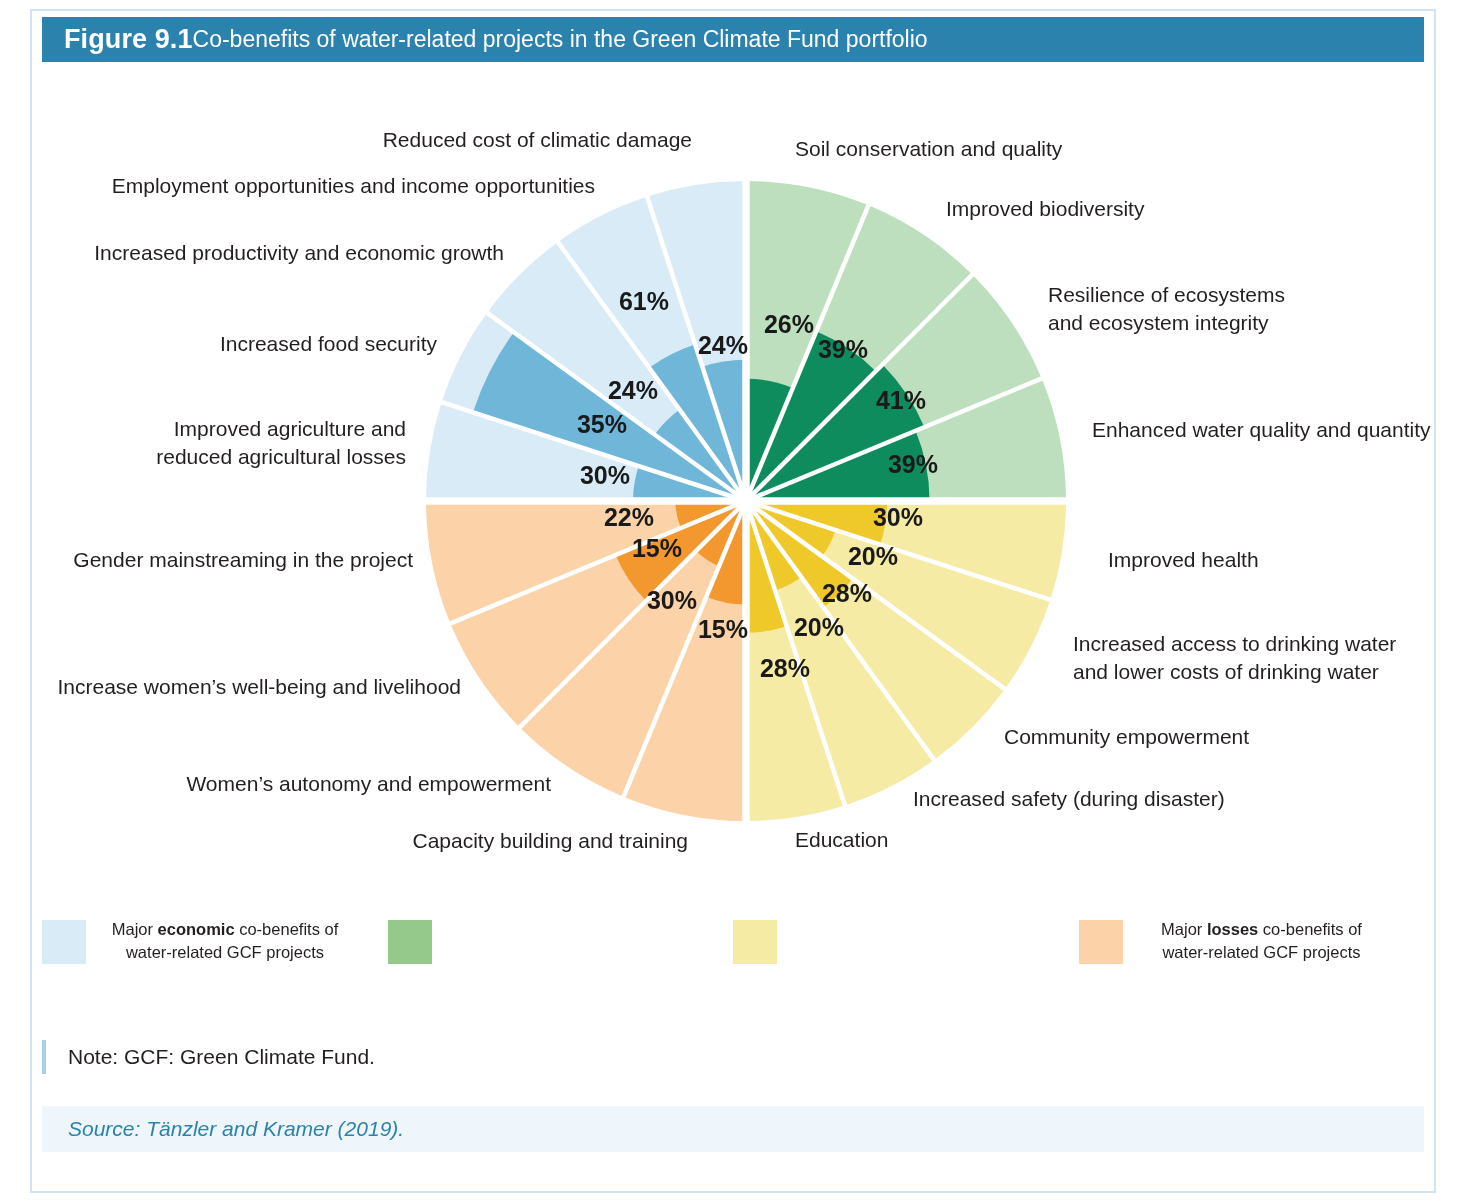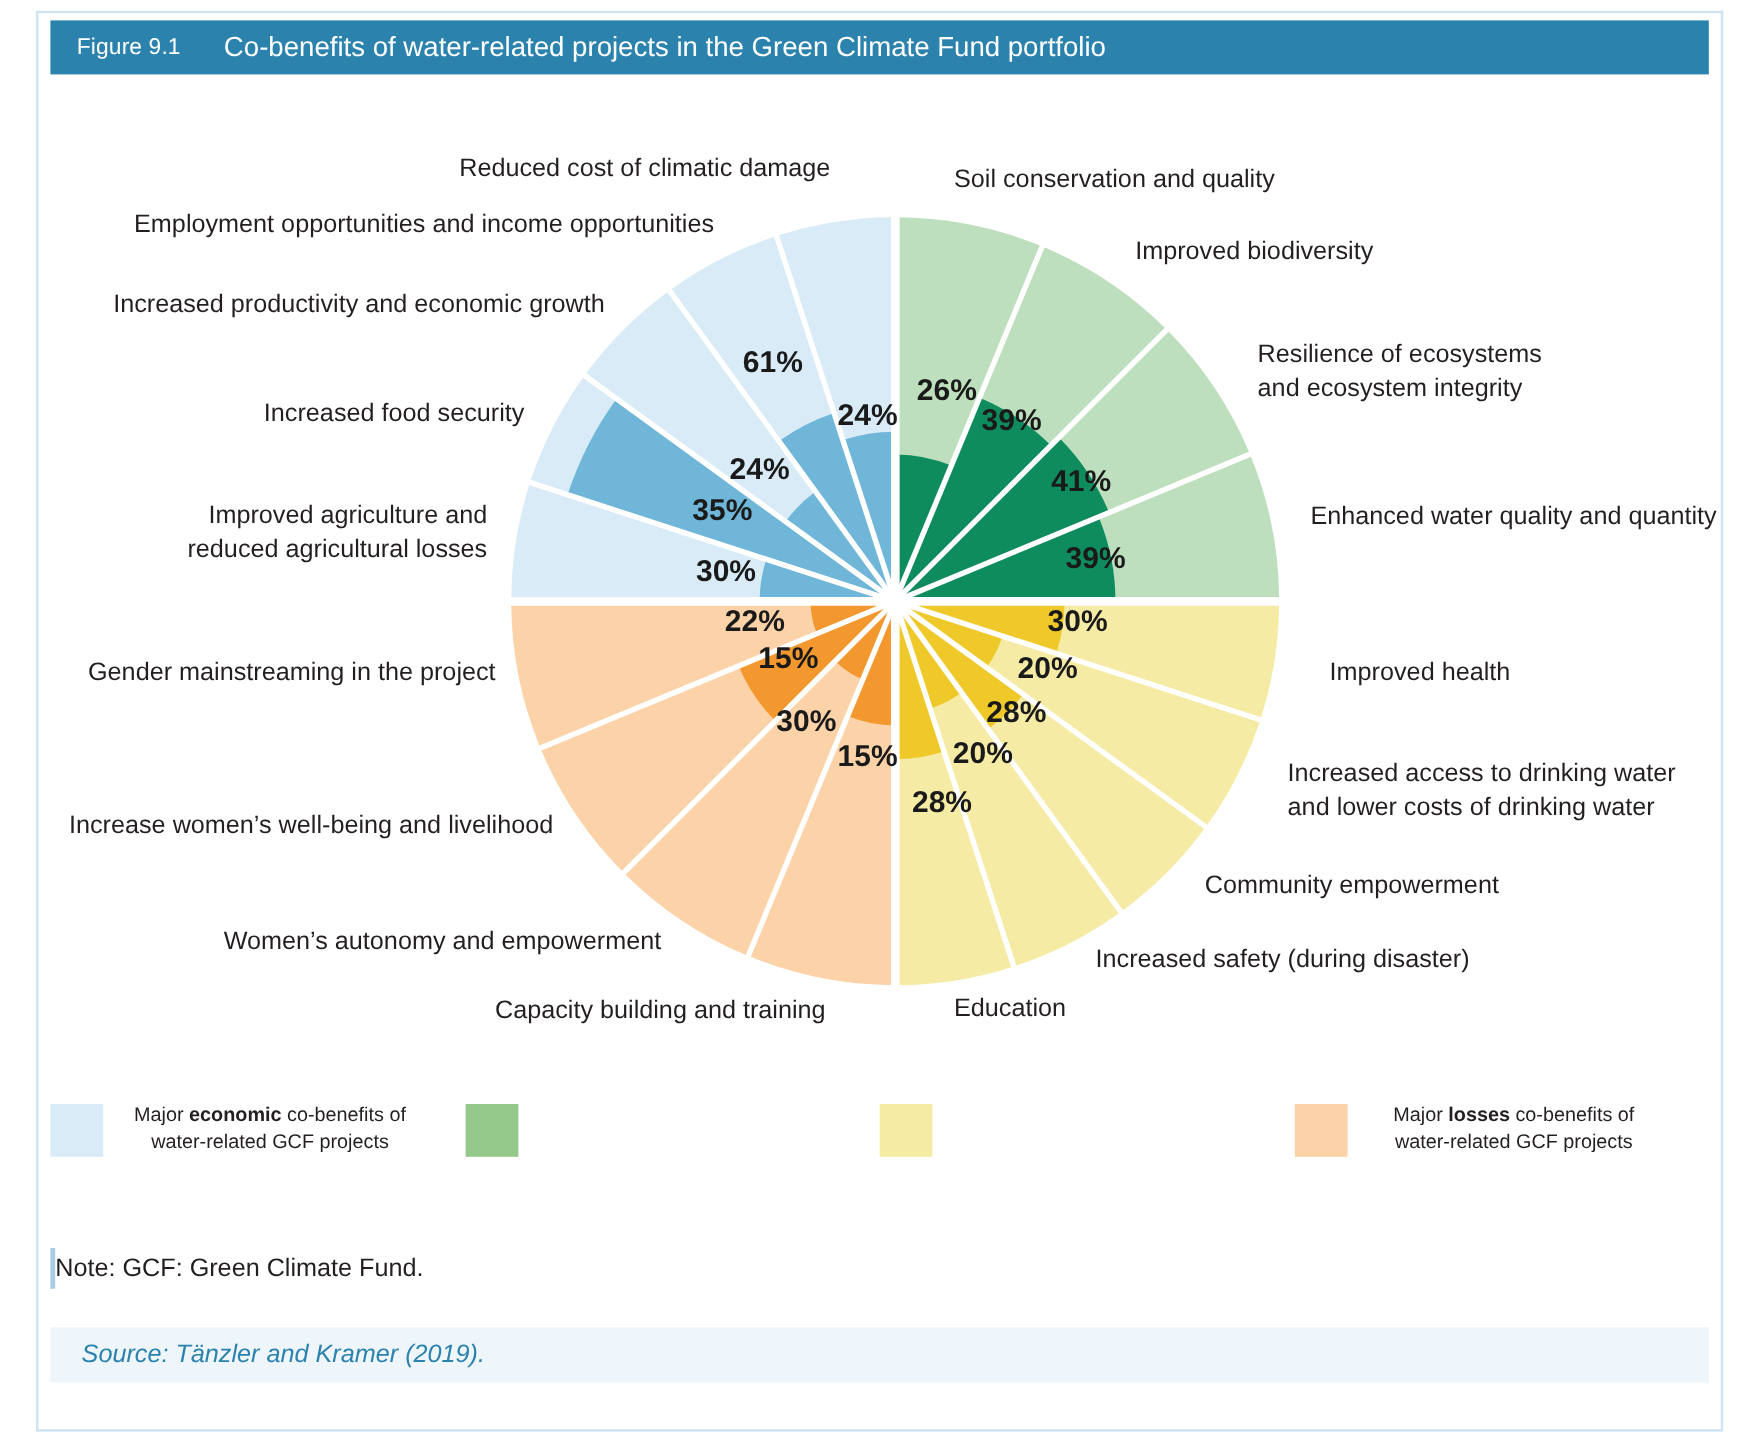--- a/index.html
+++ b/index.html
@@ -31,28 +31,27 @@
     width: 1382px;
     height: 45px;
     background: #2b82ad;
     display: flex;
     align-items: center;
     color: #ffffff;
     box-sizing: border-box;
     padding-left: 22px;
   }
   #figure-number {
-    font-weight: normal;
-    font-size: 19px;
+    font-weight: bold;
+    font-size: 27px;
     letter-spacing: .1px;
     white-space: nowrap;
   }
   #figure-caption {
     font-size: 23px;
-    margin-left: 36px;
     white-space: nowrap;
   }
 
   #chart-area {
     position: absolute;
     left: 0;
     top: 76px;
     width: 1176px;
     height: 810px;
   }
@@ -109,20 +108,21 @@
     display: flex;
     align-items: center;
   }
   #note-bar {
     width: 4px;
     height: 34px;
     background: #a8cfe6;
     flex: 0 0 4px;
   }
   #note-text {
+    margin-left: 22px;
     font-size: 21px;
     color: #231f20;
   }
   #source-row {
     position: absolute;
     left: 42px;
     top: 1106px;
     width: 1382px;
     height: 46px;
     background: #eef6fb;

